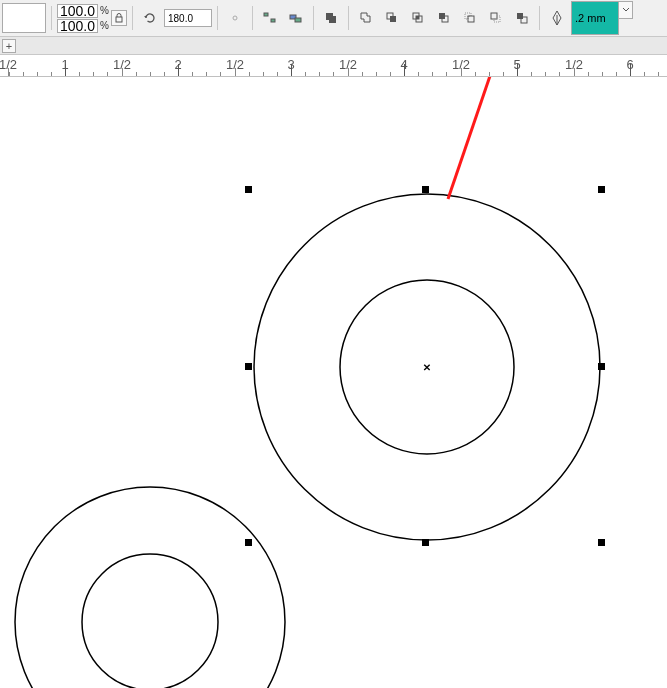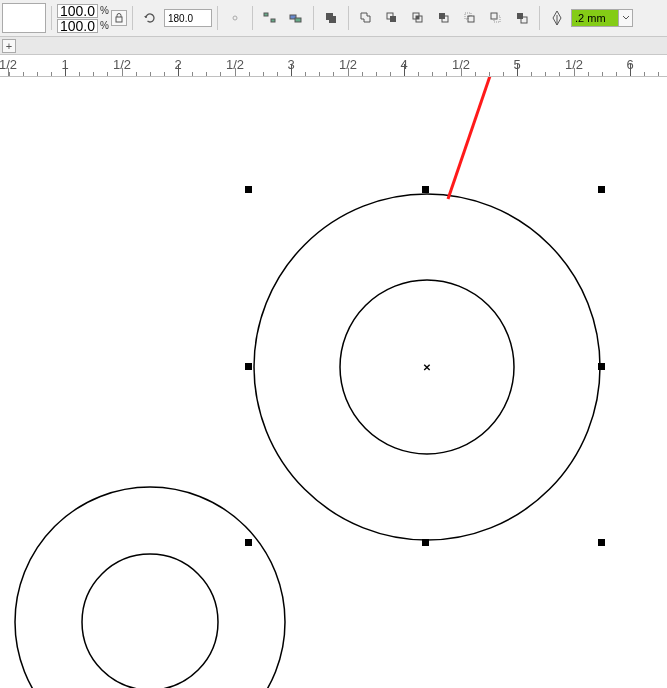--- a/index.html
+++ b/index.html
@@ -68,23 +68,23 @@
     padding: 0 3px;
     display:flex; align-items:center;
   }
   .icon-btn {
     width: 24px; height: 24px;
     display:flex; align-items:center; justify-content:center;
     border-radius:2px;
   }
   svg { display:block; }
   .outline-input {
-    width: 48px; height: 18px;
-    border: 1px solid #aaa;
-    background:#84cc16;
+    width: 48px; height: 34px;
+    border: 1px solid #aaa;
+    background:#14b8a6;
     font-size:11px;
     padding:0 3px;
     display:flex; align-items:center;
   }
   .dropdown-arrow {
     width: 14px; height:18px;
     border:1px solid #aaa;
     border-left:none;
     background:#f8f8f8;
     display:flex; align-items:center; justify-content:center;

